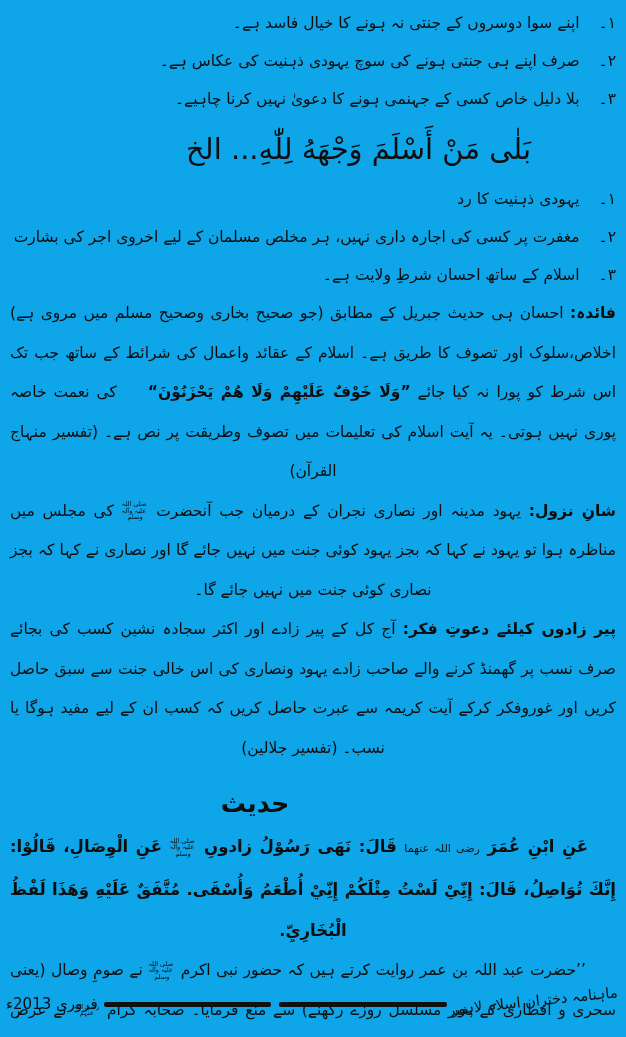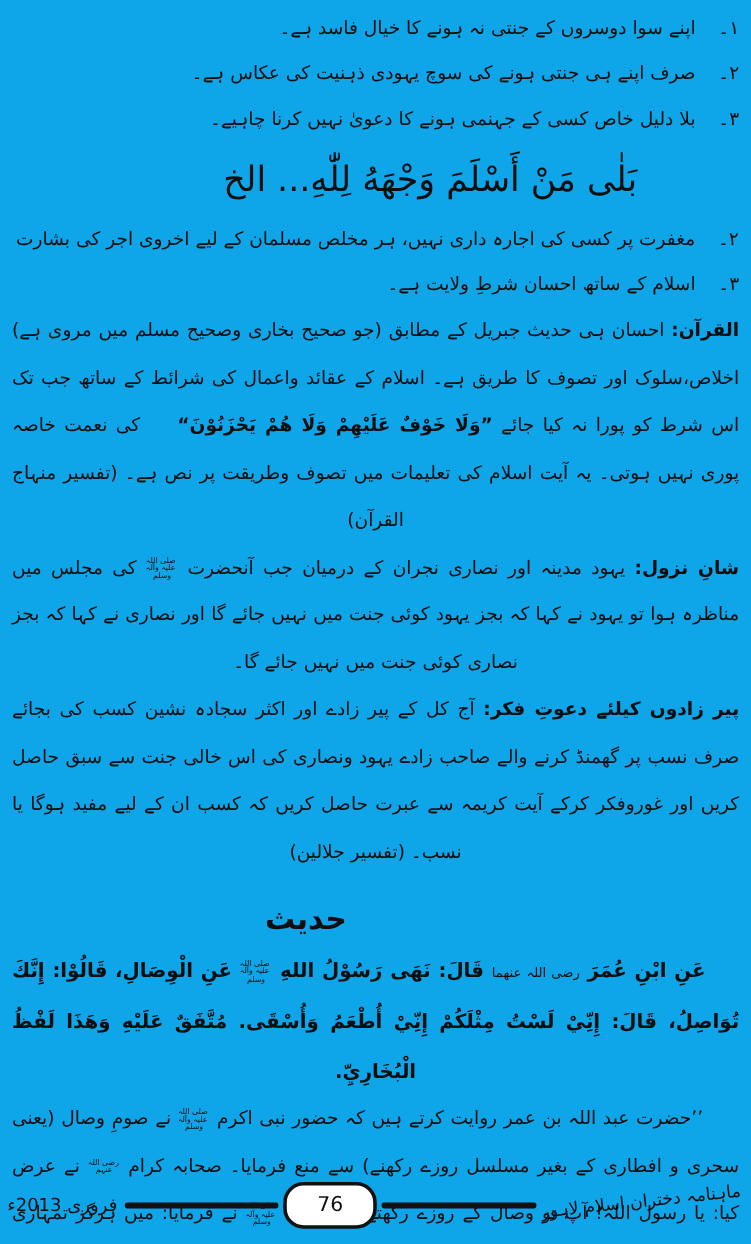--- a/index.html
+++ b/index.html
@@ -86,31 +86,35 @@
       <div class="list-item">
         <span class="num">۳۔</span>
         <span>بلا دلیل خاص کسی کے جہنمی ہونے کا دعویٰ نہیں کرنا چاہیے۔</span>
       </div>
     </div>
 
     <div class="verse-heading">بَلٰى مَنْ أَسْلَمَ وَجْهَهُ لِلّٰهِ... الخ</div>
 
     <div class="num-list">
       <div class="list-item">
+        <span class="num">۱۔</span>
+        <span>یہودی ذہنیت کا رد</span>
+      </div>
+      <div class="list-item">
         <span class="num">۲۔</span>
         <span>مغفرت پر کسی کی اجارہ داری نہیں، ہر مخلص مسلمان کے لیے اخروی اجر کی بشارت ہے۔</span>
       </div>
       <div class="list-item">
         <span class="num">۳۔</span>
         <span>اسلام کے ساتھ احسان شرطِ ولایت ہے۔</span>
       </div>
     </div>
 
     <p class="para">
-      <span class="label">القرآن:</span>
+      <span class="label">فائدہ:</span>
       <span>احسان ہی حدیث جبریل کے مطابق (جو صحیح بخاری وصحیح مسلم میں مروی ہے) اخلاص،سلوک اور تصوف کا طریق ہے۔ اسلام کے عقائد واعمال کی شرائط کے ساتھ جب تک اس شرط کو پورا نہ کیا جائے</span>
       <span class="q-bold">”وَلَا خَوْفٌ عَلَيْهِمْ وَلَا هُمْ يَحْزَنُوْنَ“</span>
       <span>کی نعمت خاصہ پوری نہیں ہوتی۔ یہ آیت اسلام کی تعلیمات میں تصوف وطریقت پر نص ہے۔ (تفسیر منہاج القرآن)</span>
     </p>
 
     <p class="para">
       <span class="label">شانِ نزول:</span>
       <span>یہود مدینہ اور نصاری نجران کے درمیان جب آنحضرت</span>
       <span class="saw">صلی اللہ علیہ وآلہ وسلم</span>
       <span>کی مجلس میں مناظرہ ہوا تو یہود نے کہا کہ بجز یہود کوئی جنت میں نہیں جائے گا اور نصاری نے کہا کہ بجز نصاری کوئی جنت میں نہیں جائے گا۔</span>
@@ -119,37 +123,36 @@
     <p class="para">
       <span class="label">پیر زادوں کیلئے دعوتِ فکر:</span>
       <span>آج کل کے پیر زادے اور اکثر سجادہ نشین کسب کی بجائے صرف نسب پر گھمنڈ کرنے والے صاحب زادے یہود ونصاری کی اس خالی جنت سے سبق حاصل کریں اور غوروفکر کرکے آیت کریمہ سے عبرت حاصل کریں کہ کسب ان کے لیے مفید ہوگا یا نسب۔ (تفسیر جلالین)</span>
     </p>
 
     <div class="hadith-heading">حدیث</div>
 
     <p class="hadith-arabic">
       <span class="arabic-bold">عَنِ ابْنِ عُمَرَ</span>
       <span class="radi-small">رضی اللہ عنھما</span>
-      <span class="arabic-bold">قَالَ: نَهَى رَسُوْلُ اللهِ</span>
+      <span class="arabic-bold">قَالَ: نَهَى رَسُوْلُ زادوںِ</span>
       <span class="saw">صلی اللہ علیہ وآلہ وسلم</span>
       <span class="arabic-bold">عَنِ الْوِصَالِ، قَالُوْا: إِنَّكَ تُوَاصِلُ، قَالَ: إِنِّيْ لَسْتُ مِثْلَكُمْ إِنِّيْ أُطْعَمُ وَأُسْقَى. مُتَّفَقٌ عَلَيْهِ وَهَذَا لَفْظُ الْبُخَارِيِّ.</span>
     </p>
 
     <p class="para indent">
       <span>’’حضرت عبد اللہ بن عمر روایت کرتے ہیں کہ حضور نبی اکرم</span>
       <span class="saw">صلی اللہ علیہ وآلہ وسلم</span>
       <span>نے صومِ وصال (یعنی سحری و افطاری کے بغیر مسلسل روزے رکھنے) سے منع فرمایا۔ صحابہ کرام</span>
       <span class="saw">رضی اللہ عنہم</span>
       <span>نے عرض کیا: یا رسول اللہ! آپ تو وصال کے روزے رکھتے ہیں۔ آپ</span>
       <span class="saw">صلی اللہ علیہ وآلہ وسلم</span>
       <span>نے فرمایا: میں ہرگز تمہاری مثل نہیں ہوں، مجھے تو (اپنے رب کے ہاں) کھلایا اور پلایا جاتا ہے۔‘‘</span>
     </p>
 
   </div>
 
   <div class="footer">
     <span class="magazine">ماہنامہ دختران اسلام لاہور</span>
     <span class="rule right-rule"></span>
-    <span class="page-badge">76</span>
     <span class="rule left-rule"></span>
     <span class="footer-date">فروری 2013ء</span>
   </div>
 </div>
 
 </body></html>

